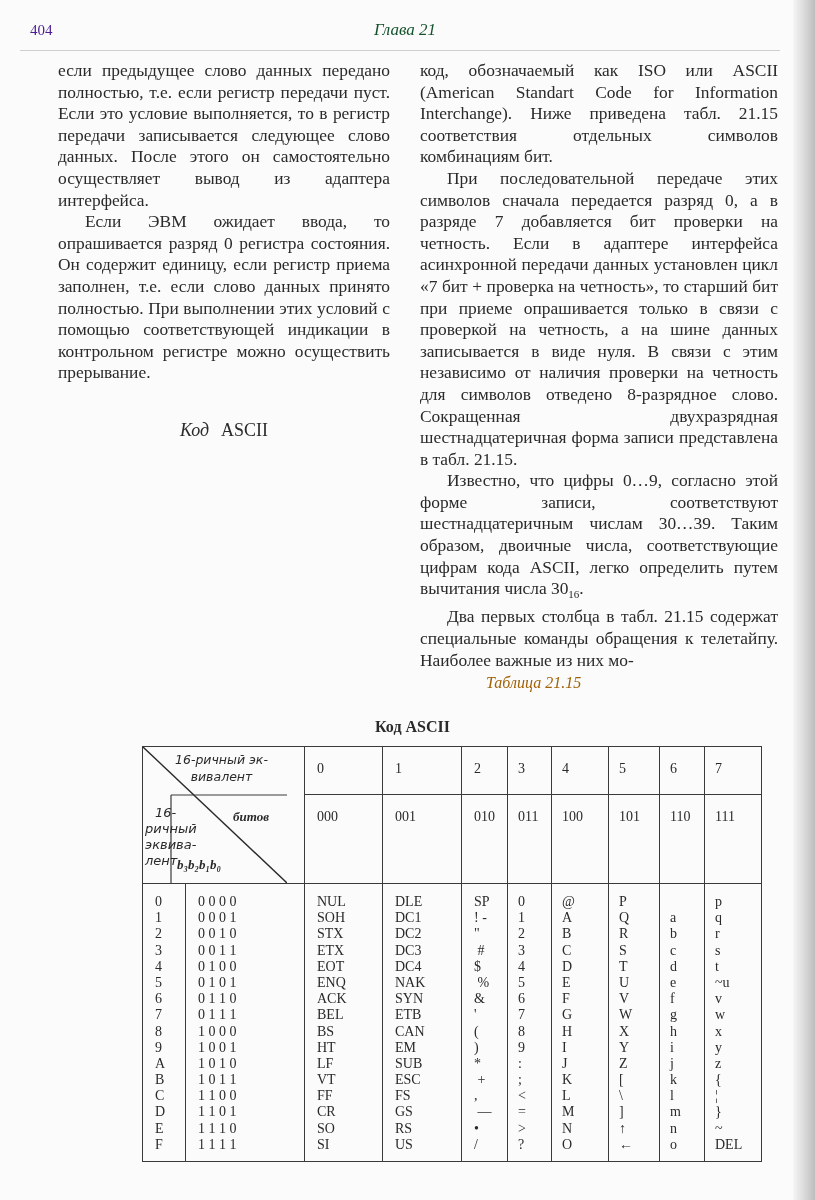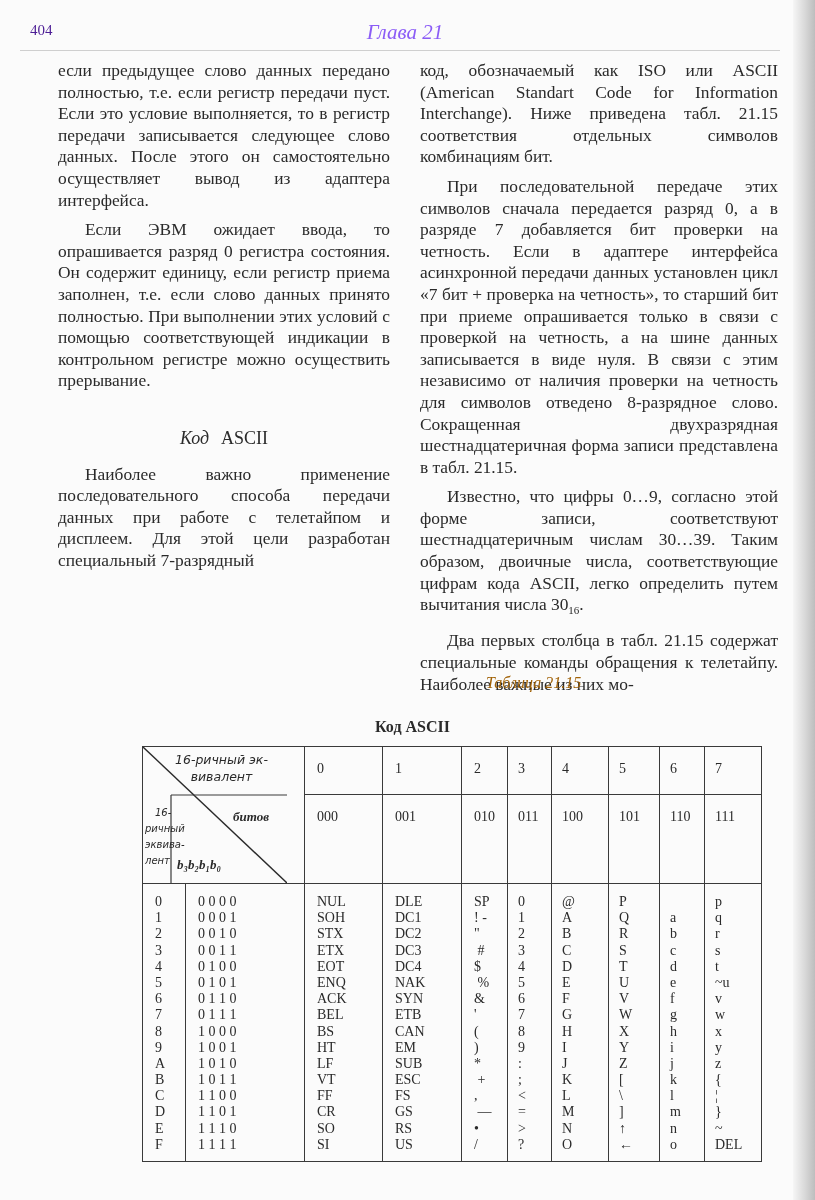--- a/index.html
+++ b/index.html
@@ -5,41 +5,41 @@
   html, body { margin: 0; padding: 0; }
   body {
     width: 815px; height: 1200px; position: relative; overflow: hidden;
     background: #fbfbfb; color: #2a2a2a;
     font-family: "Liberation Serif", "DejaVu Serif", serif;
   }
   .edge { position: absolute; right: 0; top: 0; width: 22px; height: 1200px;
     background: linear-gradient(to right, #f6f6f6, #d8d8d8 55%, #bdbdbd); }
   .running-head { position: absolute; top: 20px; left: 30px; width: 750px; height: 22px; }
   .page-num { position: absolute; left: 0; top: 2px; font-size: 15px; color: #4c1d95; }
-  .chapter { position: absolute; left: 0; width: 100%; text-align: center; font-style: italic; font-size: 21px; color: #8b5cf6; }
+  .chapter { position: absolute; left: 0; width: 100%; text-align: center; font-style: italic; font-size: 17px; color: #14532d; }
   .head-rule { position: absolute; left: 20px; top: 50px; width: 760px; height: 1px; background: #cfcfcf; }
   .col { position: absolute; top: 60px; width: 332px; font-size: 17.4px; line-height: 21.6px; text-align: justify; }
   .col.left { left: 58px; }
   .col.right { left: 420px; width: 358px; }
   .col p { margin: 0; text-indent: 1.55em; hyphens: manual; }
   .col p.cont { text-indent: 0; }
-  .col p + p { margin-top: 8px; }
+  .col p + p { margin-top: 0; }
   .section-title { text-align: center; margin: 36px 0 14px 0; font-size: 18px; }
   .section-title i { margin-right: 12px; }
   sub { font-size: 11px; }
   .table-caption { position: absolute; top: 674px; left: 486px; font-style: italic; font-size: 16px; color: #a16207; }
   .table-title { position: absolute; top: 718px; left: 0; width: 815px; text-align: center; font-weight: bold; font-size: 16px; padding-left: 10px; box-sizing: border-box; }
   table.ascii { position: absolute; top: 746px; left: 142px; border-collapse: collapse; font-size: 14px; }
   table.ascii td { border: 1.4px solid #3a3a3a; padding: 0; vertical-align: top; }
   .hdr-cell { height: 48px; padding: 14px 0 0 10px !important; box-sizing: border-box; }
   .bits-cell { height: 88px; padding: 14px 0 0 10px !important; box-sizing: border-box; }
   .corner { position: relative; width: 144px; height: 136px; }
   .corner svg { position: absolute; left: 0; top: 0; }
   .corner .t1 { position: absolute; left: 32px; top: 4px; font-style: italic; font-family: "DejaVu Sans", sans-serif; font-size: 12.5px; line-height: 17px; text-align: center; }
-  .corner .t2 { position: absolute; left: 2px; top: 58px; font-style: italic; font-family: "DejaVu Sans", sans-serif; font-size: 10px; line-height: 16px; }
+  .corner .t2 { position: absolute; left: 2px; top: 58px; font-style: italic; font-family: "DejaVu Sans", sans-serif; font-size: 13px; line-height: 16px; }
   .corner .b654 { position: absolute; left: 90px; top: 62px; font-style: italic; font-weight: bold; font-size: 13px; }
   .corner .b3210 { position: absolute; left: 34px; top: 110px; font-style: italic; font-weight: bold; font-size: 13px; }
   .body-cell { padding: 10px 0 8px 0 !important; }
   .body-cell div { height: 16.2px; line-height: 16.2px; font-size: 14px; white-space: pre; }
   .c-hex { width: 30px; padding-left: 12px !important; }
   .c-bits { width: 106px; padding-left: 12px !important; }
   .c0 { width: 65px; padding-left: 12px !important; }
   .c1 { width: 66px; padding-left: 12px !important; }
   .c2 { width: 33px; padding-left: 12px !important; }
   .c3 { width: 33px; padding-left: 10px !important; }
@@ -58,21 +58,20 @@
   <span class="chapter">Глава 21</span>
 </div>
 <div class="head-rule"></div>
 
 <div class="col left">
   <p class="cont">если предыдущее слово данных передано полностью, т.е. если регистр передачи пуст. Если это условие выполняется, то в регистр передачи записывается следующее слово данных. После этого он самостоятельно осуществляет вывод из адаптера интерфейса.</p>
   <p>Если ЭВМ ожидает ввода, то опрашивается разряд 0 регистра состояния. Он содержит единицу, если регистр приема заполнен, т.е. если слово данных принято полностью. При выполнении этих условий с помощью соответствующей индикации в контрольном регистре можно осуществить прерывание.</p>
   <div class="section-title">
     <i>Код</i><span>ASCII</span>
   </div>
-  <p>Наиболее важно применение последовательного способа передачи данных при работе с телетайпом и дисплеем. Для этой цели разработан специальный 7-разрядный</p>
 </div>
 
 <div class="col right">
   <p class="cont">код, обозначаемый как ISO или ASCII (American Standart Code for Information Interchange). Ниже приведена табл. 21.15 соответствия отдельных символов комбинациям бит.</p>
   <p>При последовательной передаче этих символов сначала передается разряд 0, а в разряде 7 добавляется бит проверки на четность. Если в адаптере интерфейса асинхронной передачи данных установлен цикл «7 бит + проверка на четность», то старший бит при приеме опрашивается только в связи с проверкой на четность, а на шине данных записывается в виде нуля. В связи с этим независимо от наличия проверки на четность для символов отведено 8-разрядное слово. Сокращенная двухразрядная шестнадцатеричная форма записи представлена в табл. 21.15.</p>
   <p><span>Известно, что цифры 0…9, согласно этой форме записи, соответствуют шестнадцатеричным числам 30…39. Таким образом, двоичные числа, соответствующие цифрам кода ASCII, легко определить путем вычитания числа 30</span><sub>16</sub><span>.</span></p>
   <p>Два первых столбца в табл. 21.15 содержат специальные команды обращения к телетайпу. Наиболее важные из них мо-</p>
 </div>
 
 <div class="table-caption">Таблица 21.15</div>

